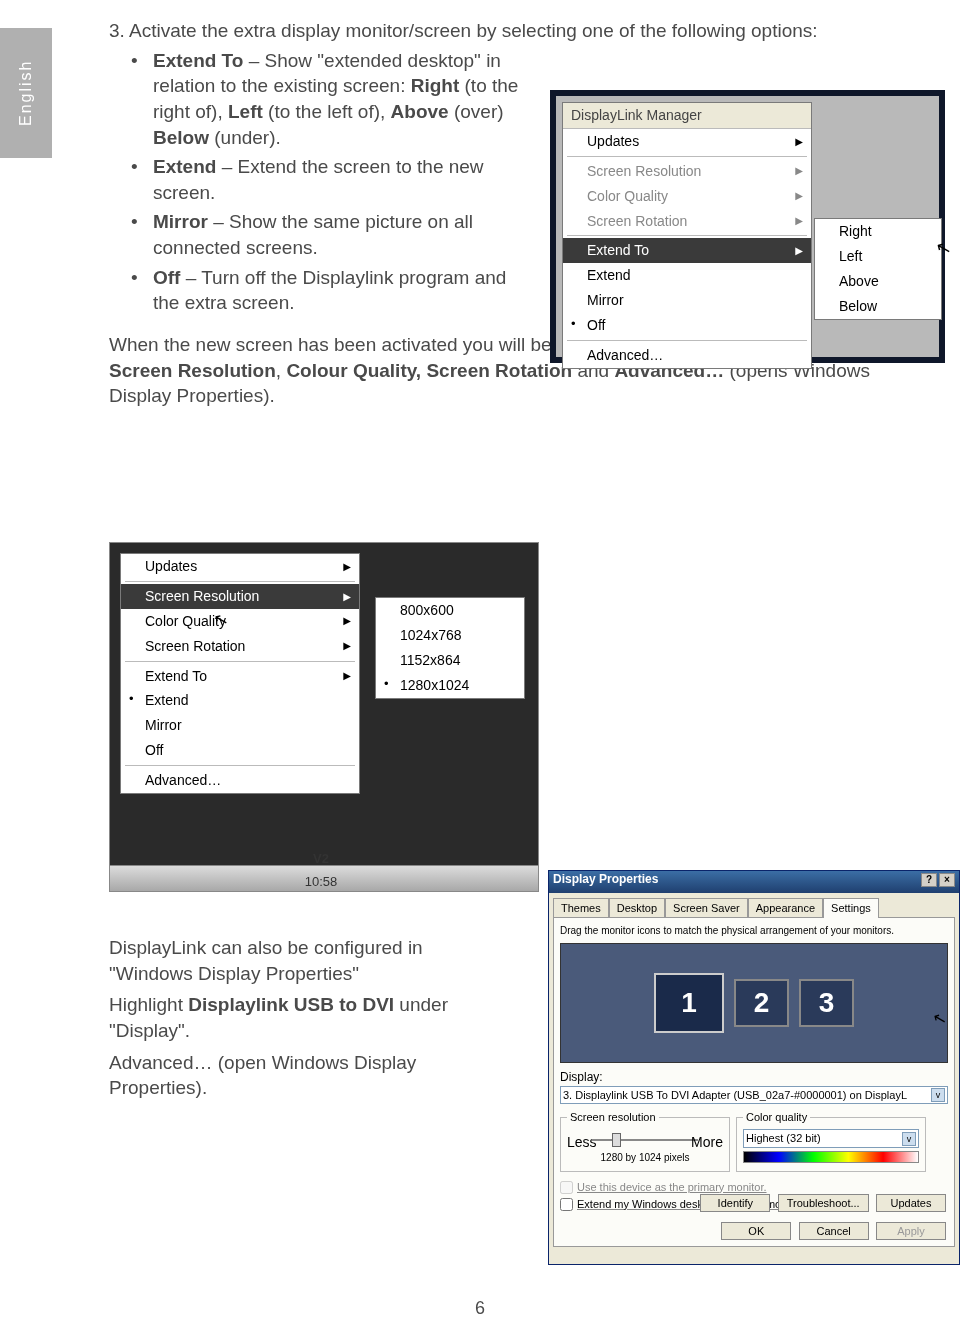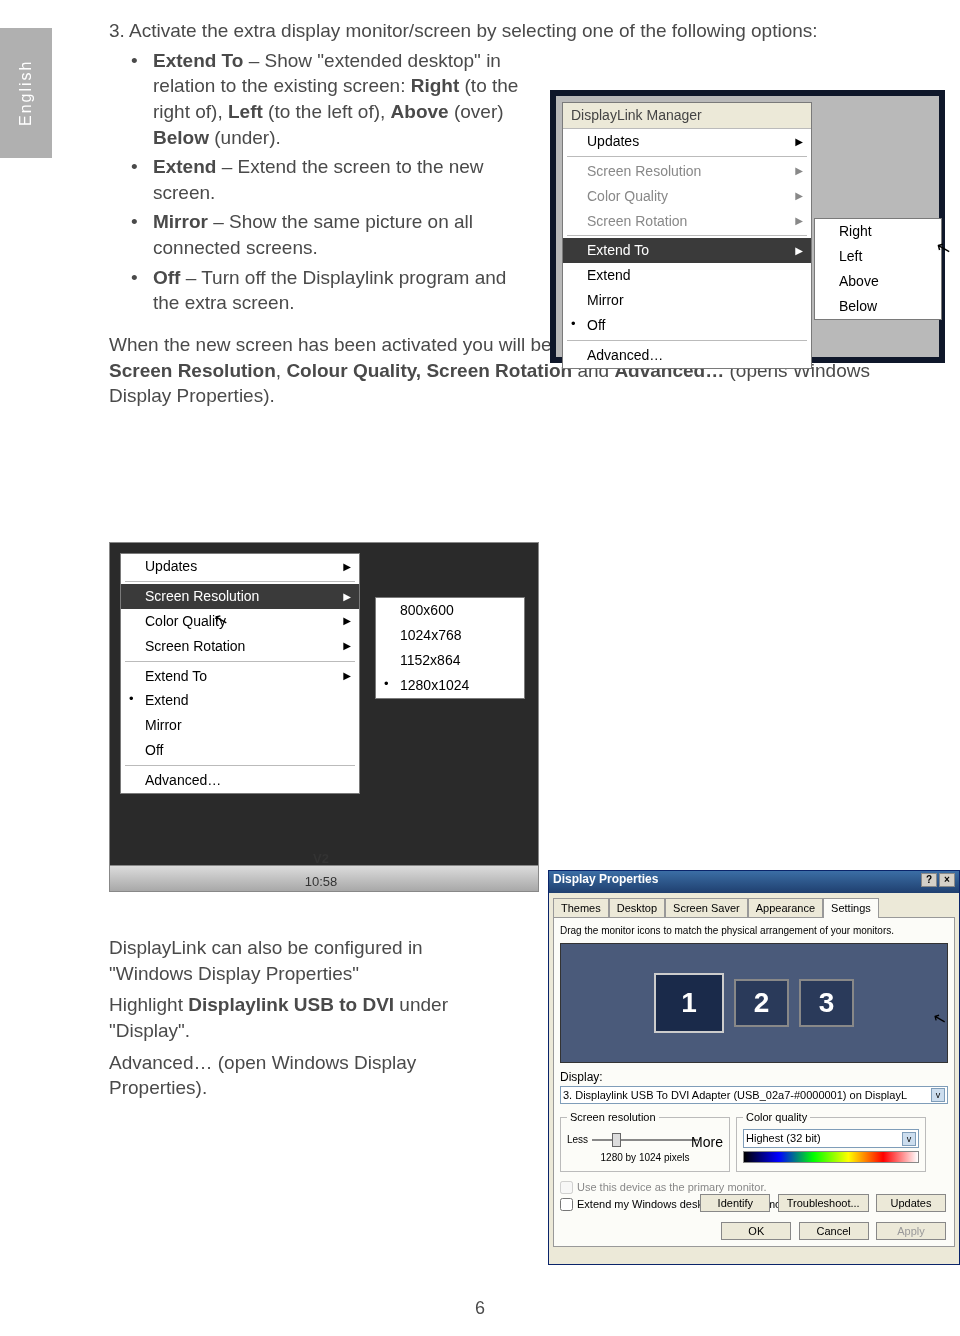--- a/index.html
+++ b/index.html
@@ -100,27 +100,27 @@
   .mon{background:#2a3a5a;border:2px solid #888;color:#fff;font-size:28px;font-weight:bold;display:flex;align-items:center;justify-content:center;}
   .mon1{width:70px;height:60px;background:#1a2a4a;border-color:#ccc;}
   .mon23{width:55px;height:48px;}
   .fieldset{border:1px solid #bbb;padding:4px 6px 6px 6px;margin-top:6px;font-size:11px;display:inline-block;vertical-align:top;}
   .fs-sr{width:170px;}
   .fs-cq{width:190px;margin-left:6px;}
   .fieldset legend{font-size:11px;padding:0 3px;}
   .slider{height:18px;position:relative;margin-top:2px;}
   .slider .track{position:absolute;left:25px;right:25px;top:8px;height:2px;background:#888;}
   .slider .thumb{position:absolute;left:45px;top:2px;width:9px;height:14px;background:#ddd;border:1px solid #666;}
-  .slider .lless{position:absolute;left:0;top:2px;font-size:10px;}
+  .slider .lless{position:absolute;left:0;top:2px;font-size:14px;}
   .slider .lmore{position:absolute;right:0;top:2px;font-size:14px;}
   .pxlabel{text-align:center;font-size:10px;margin-top:2px;}
   .combo{width:100%;border:1px solid #7f9db9;background:#fff;padding:1px 2px;font-size:11px;display:flex;justify-content:space-between;align-items:center;}
   .combo .dd{width:14px;height:14px;background:#cde;border:1px solid #7f9db9;font-size:9px;text-align:center;}
   .colorbar{height:12px;margin-top:3px;background:linear-gradient(90deg,#000,#00f,#0f0,#ff0,#f00,#fff);border:1px solid #888;}
-  .checks{margin-top:8px;font-size:11px;color:#888;}
+  .checks{margin-top:8px;font-size:11px;color:#888;text-decoration:underline;}
   .checks label{display:block;margin-bottom:2px;}
   .checks input{vertical-align:middle;margin-right:4px;}
   .btnrow{position:absolute;bottom:34px;right:8px;}
   .btnrow2{position:absolute;bottom:6px;right:8px;}
   .winbtn{background:#ece9d8;border:1px solid #888;padding:2px 8px;font-size:11px;margin-left:4px;min-width:70px;}
   .winbtn.dis{color:#999;}
   .dispsel{margin-top:6px;}
   .dispsel .combo{width:100%;}
   .cursor3{position:absolute;right:8px;top:90px;font-size:16px;color:#000;transform:rotate(-15deg);}
 

